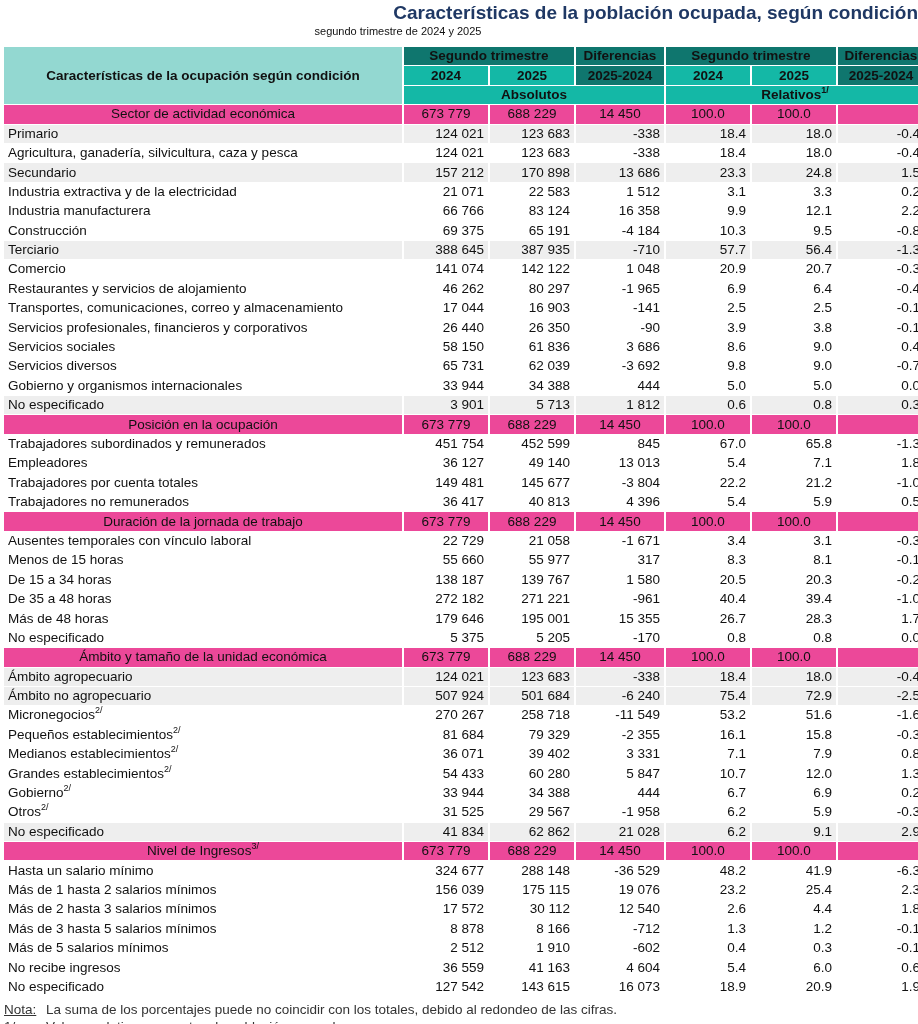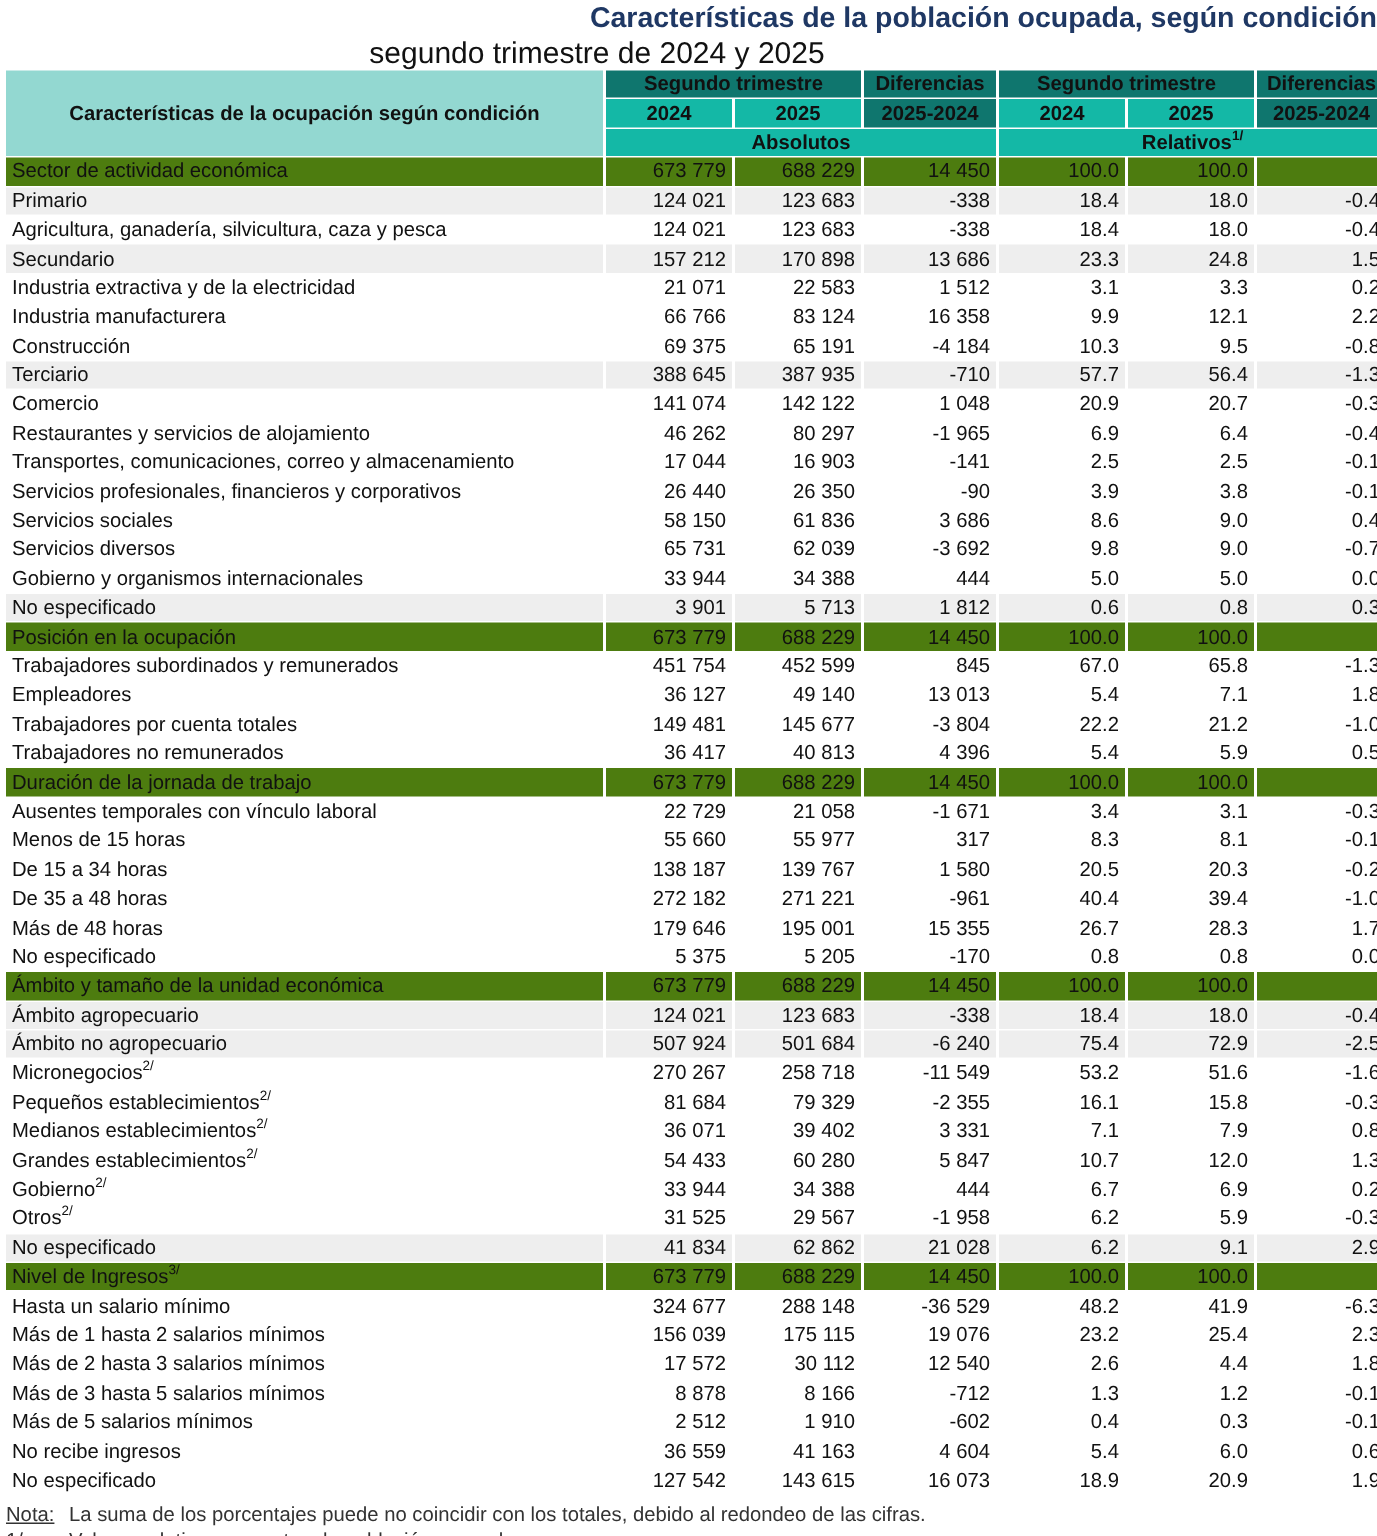--- a/index.html
+++ b/index.html
@@ -1,26 +1,26 @@
 <!DOCTYPE html>
 <html><head>
 <meta charset="utf-8">
 <style>
   html, body { margin: 0; padding: 0; background: #ffffff; }
   body { width: 918px; height: 1024px; overflow: hidden; font-family: "Liberation Sans", sans-serif; color: #111; position: relative; }
   .title { position: absolute; top: 2px; left: 0; width: 918px; text-align: right; font-size: 19px; font-weight: bold; color: #1f3864; }
-  .subtitle { position: absolute; top: 25px; left: 0; width: 796px; text-align: center; font-size: 20px; color: #111; }
+  .subtitle { position: absolute; top: 25px; left: 0; width: 796px; text-align: center; font-size: 11px; color: #111; }
   table.main { position: absolute; top: 46px; left: 4px; border-collapse: separate; border-spacing: 2px 1px; table-layout: fixed; width: 916px; margin-left: -2px; }
   table.main td, table.main th { padding: 0 4px; font-size: 13.5px; height: 18.4px; line-height: 18px; white-space: nowrap; overflow: visible; }
   th { font-weight: bold; text-align: center; }
   th.h-dark { background: #0f766e; }
   th.h-light { background: #14b8a6; }
   th.h-label { background: #93d8d1; font-size: 13.5px; }
   td.num { text-align: right; }
-  tr.sec td { background: #4d7c0f; }
+  tr.sec td { background: #ec4899; text-align: center; }
   tr.grp td { background: #eeeeee; }
   tr.sub td { background: #ffffff; }
   td.ind { padding-left: 20px; }
   sup { font-size: 9px; line-height: 0; vertical-align: 6px; }
   .note { position: absolute; left: 4px; font-size: 13.5px; color: #333; white-space: nowrap; }
   .note .k { display: inline-block; width: 42px; text-decoration: underline; }
 </style>
 </head>
 <body>
 

